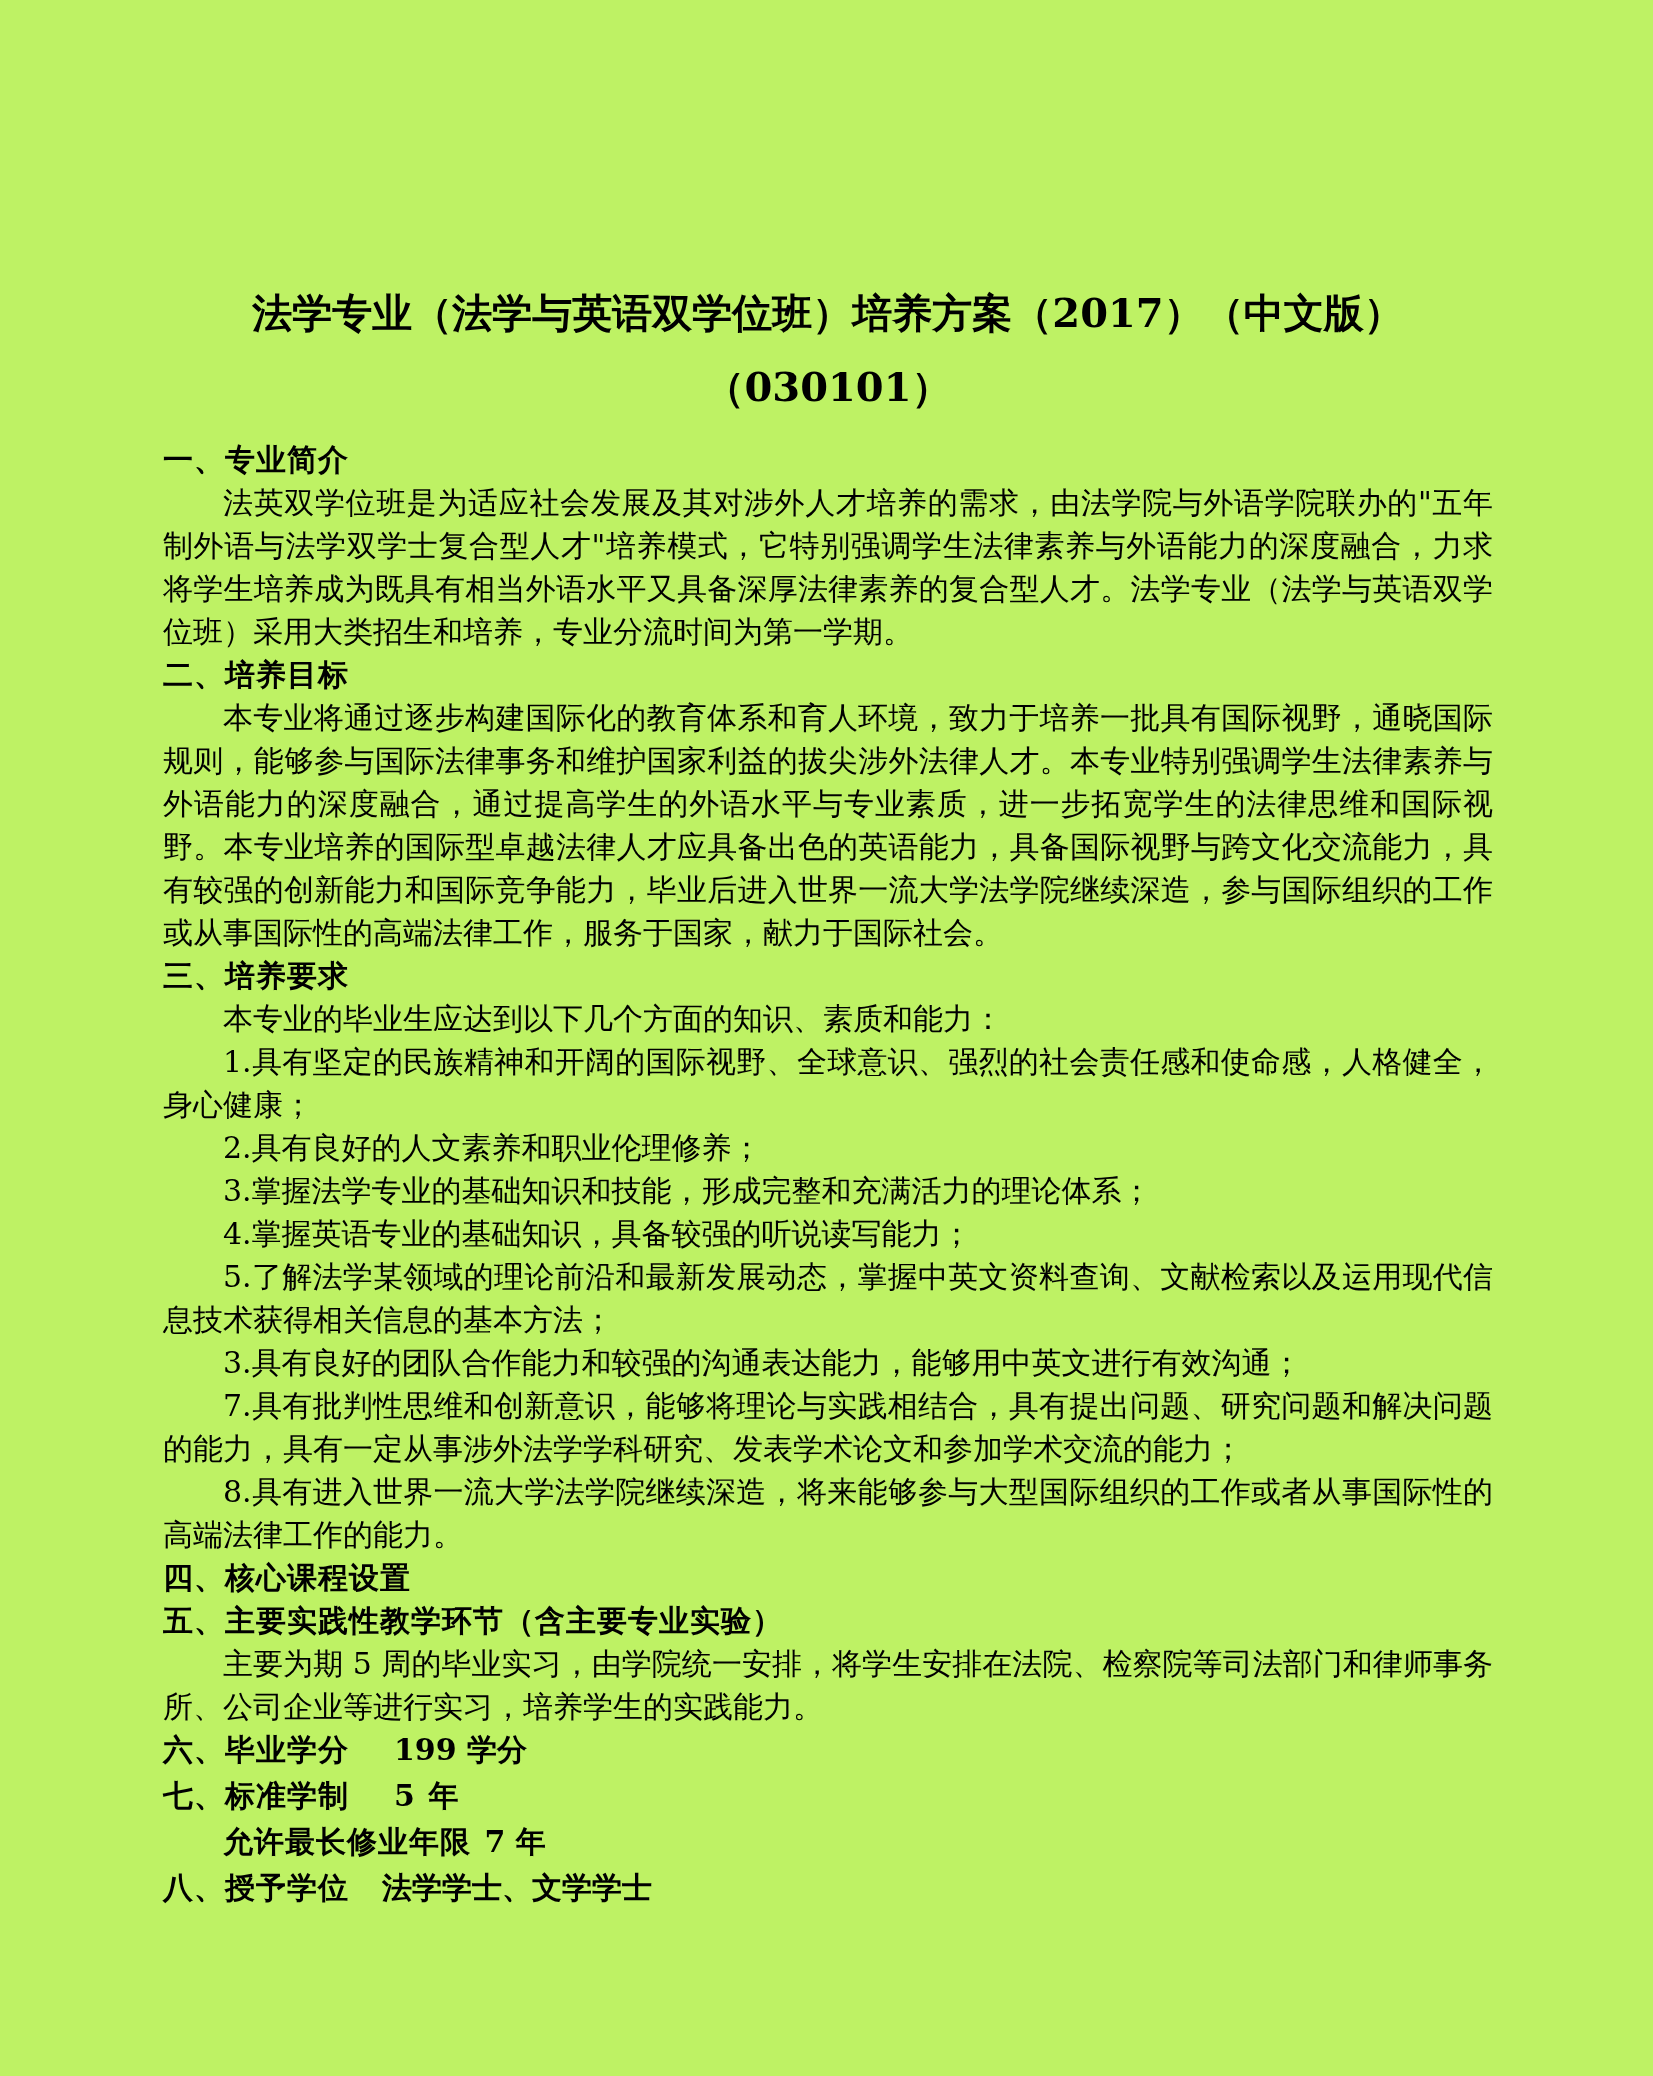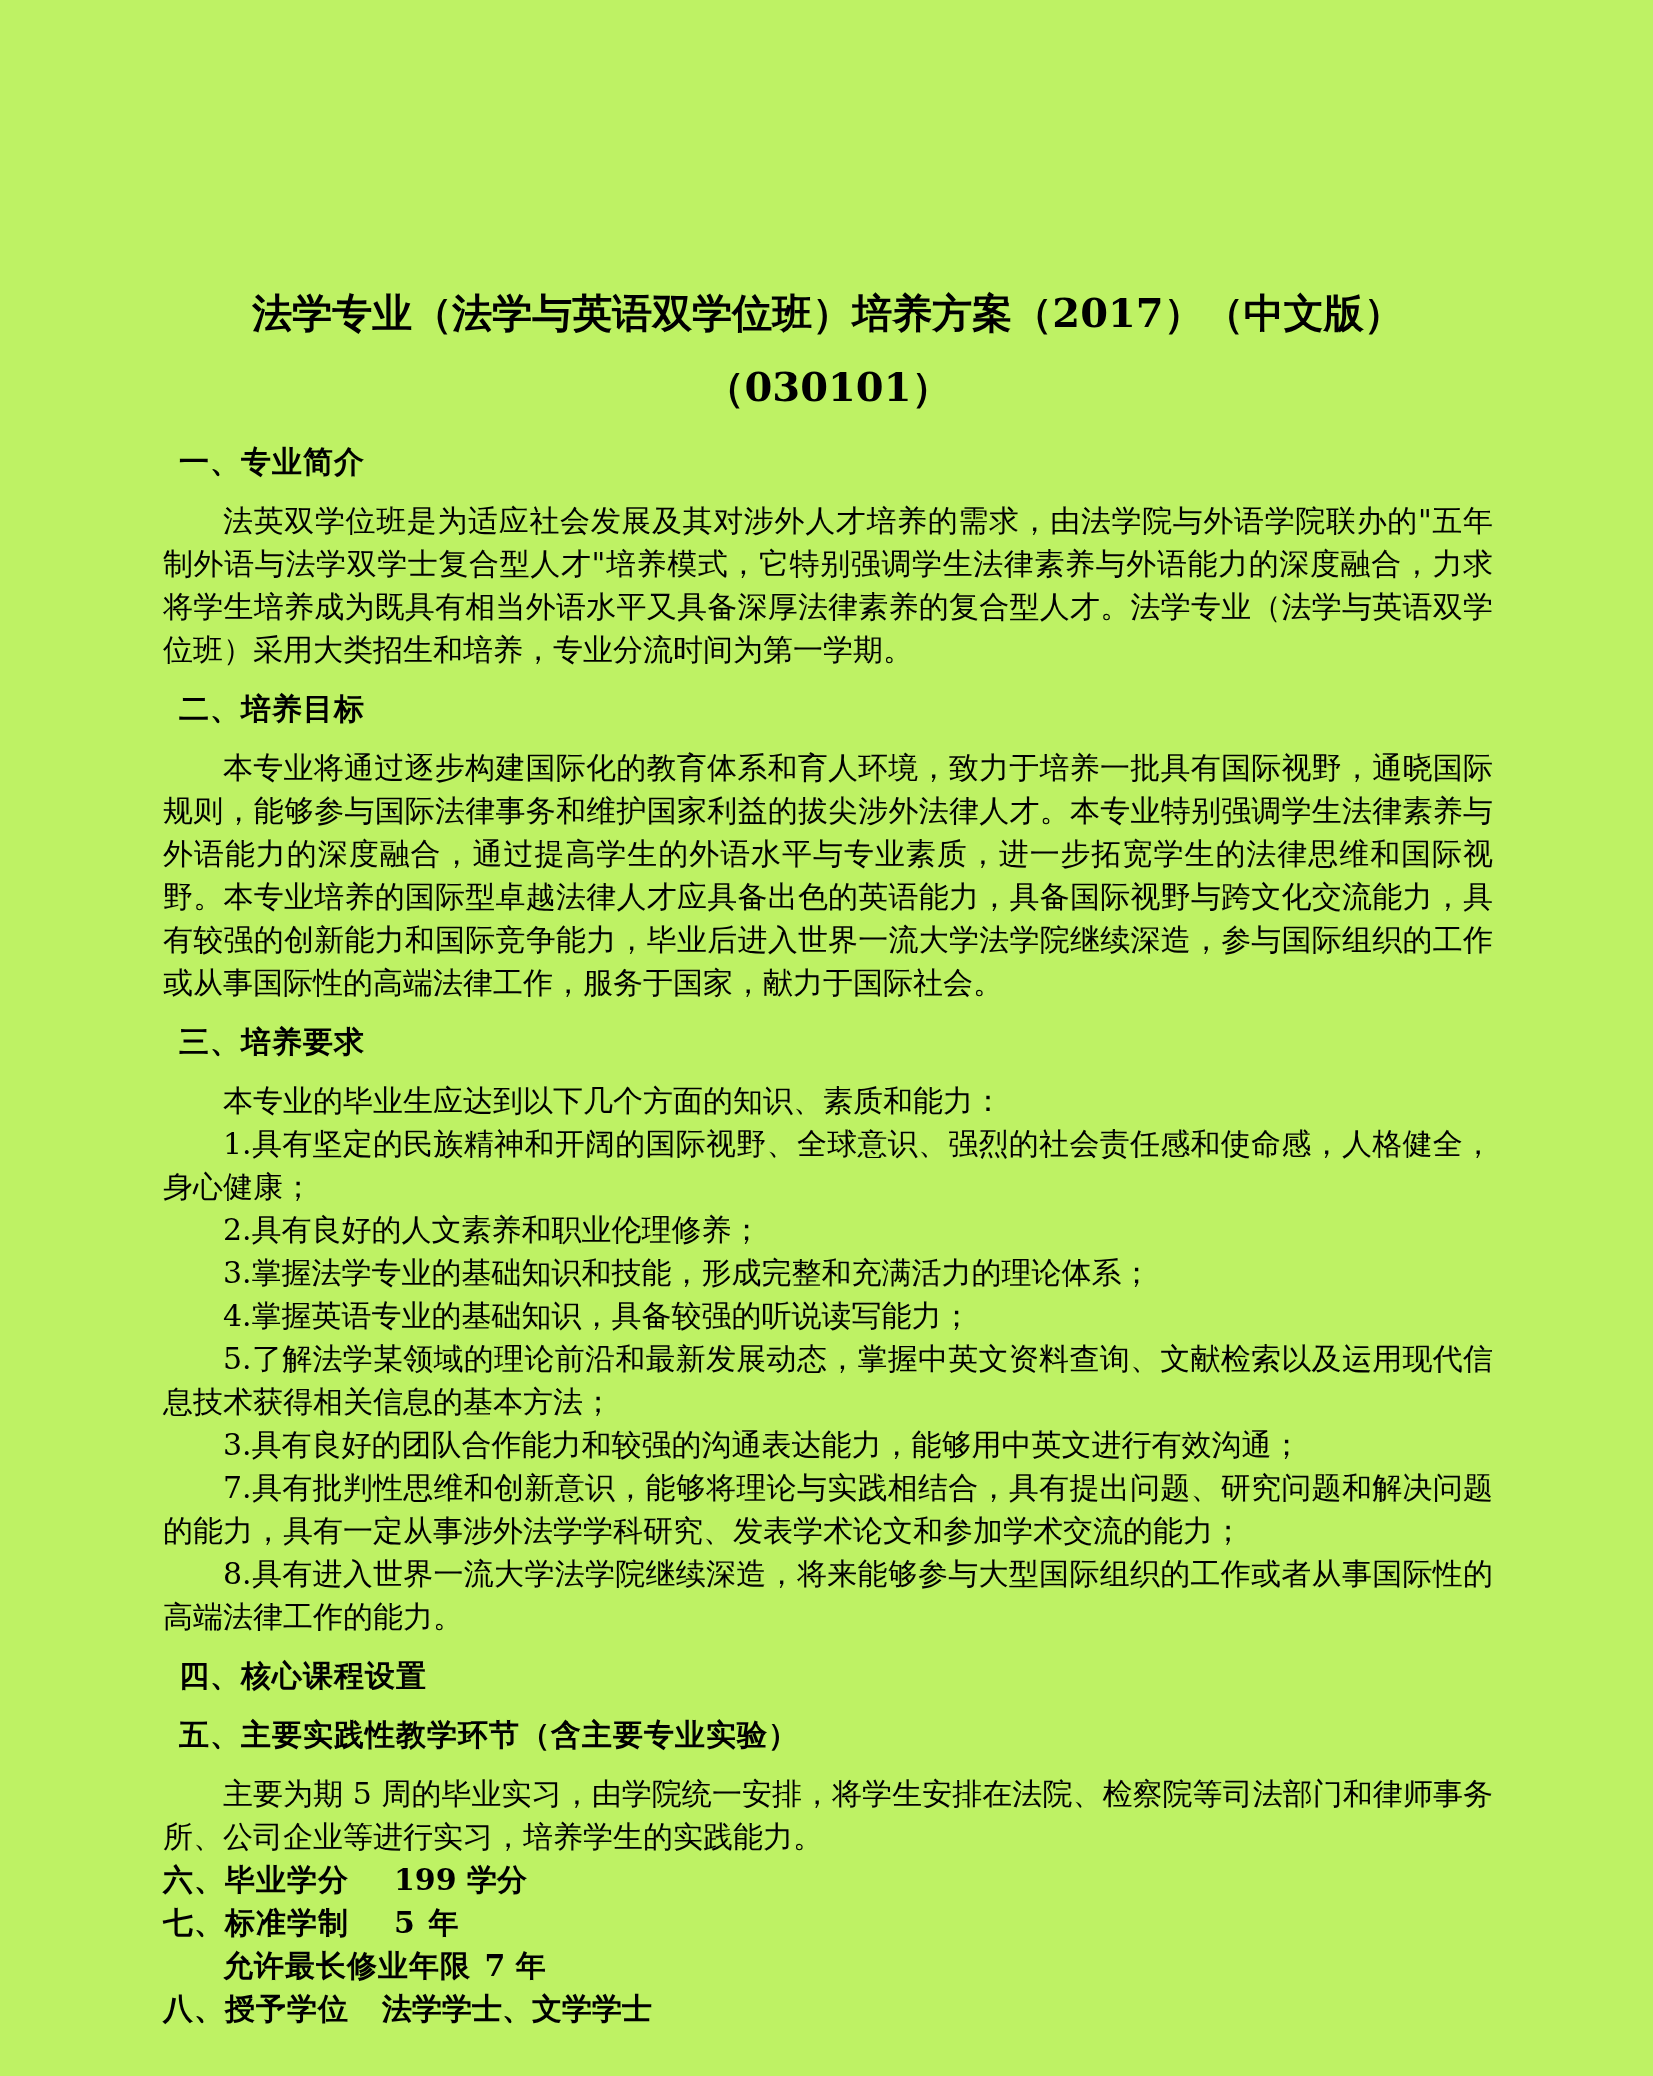--- a/index.html
+++ b/index.html
@@ -27,21 +27,21 @@
     font-family: "DejaVu Serif", "Liberation Serif", serif;
   }
   .doc-subtitle {
     margin: 0 0 14px 0;
     font-size: 40px;
     line-height: 74px;
     font-weight: bold;
     text-align: center;
   }
   .sec {
-    margin: 16px;
+    margin: 0;
     font-size: 30px;
     line-height: 43px;
     font-weight: bold;
     font-family: "DejaVu Sans", "Liberation Sans", sans-serif;
     letter-spacing: 1px;
   }
   .body-p {
     margin: 0;
     font-size: 30px;
     line-height: 43px;
@@ -49,21 +49,21 @@
     text-align: justify;
     text-justify: inter-ideograph;
   }
   .kv {
     font-size: 30px;
     line-height: 43px;
     white-space: nowrap;
   }
   .kv-label {
     font-weight: bold;
-    font-family: Liberation Sans, sans-serif;
+    font-family: Liberation Mono, monospace;
     letter-spacing: 1px;
   }
   .kv-value {
     font-family: "DejaVu Serif", "Liberation Serif", serif;
     font-weight: bold;
   }
   .kv-strong {
     font-weight: bold;
   }
   .gap-lg { margin-left: 1.5em; }

